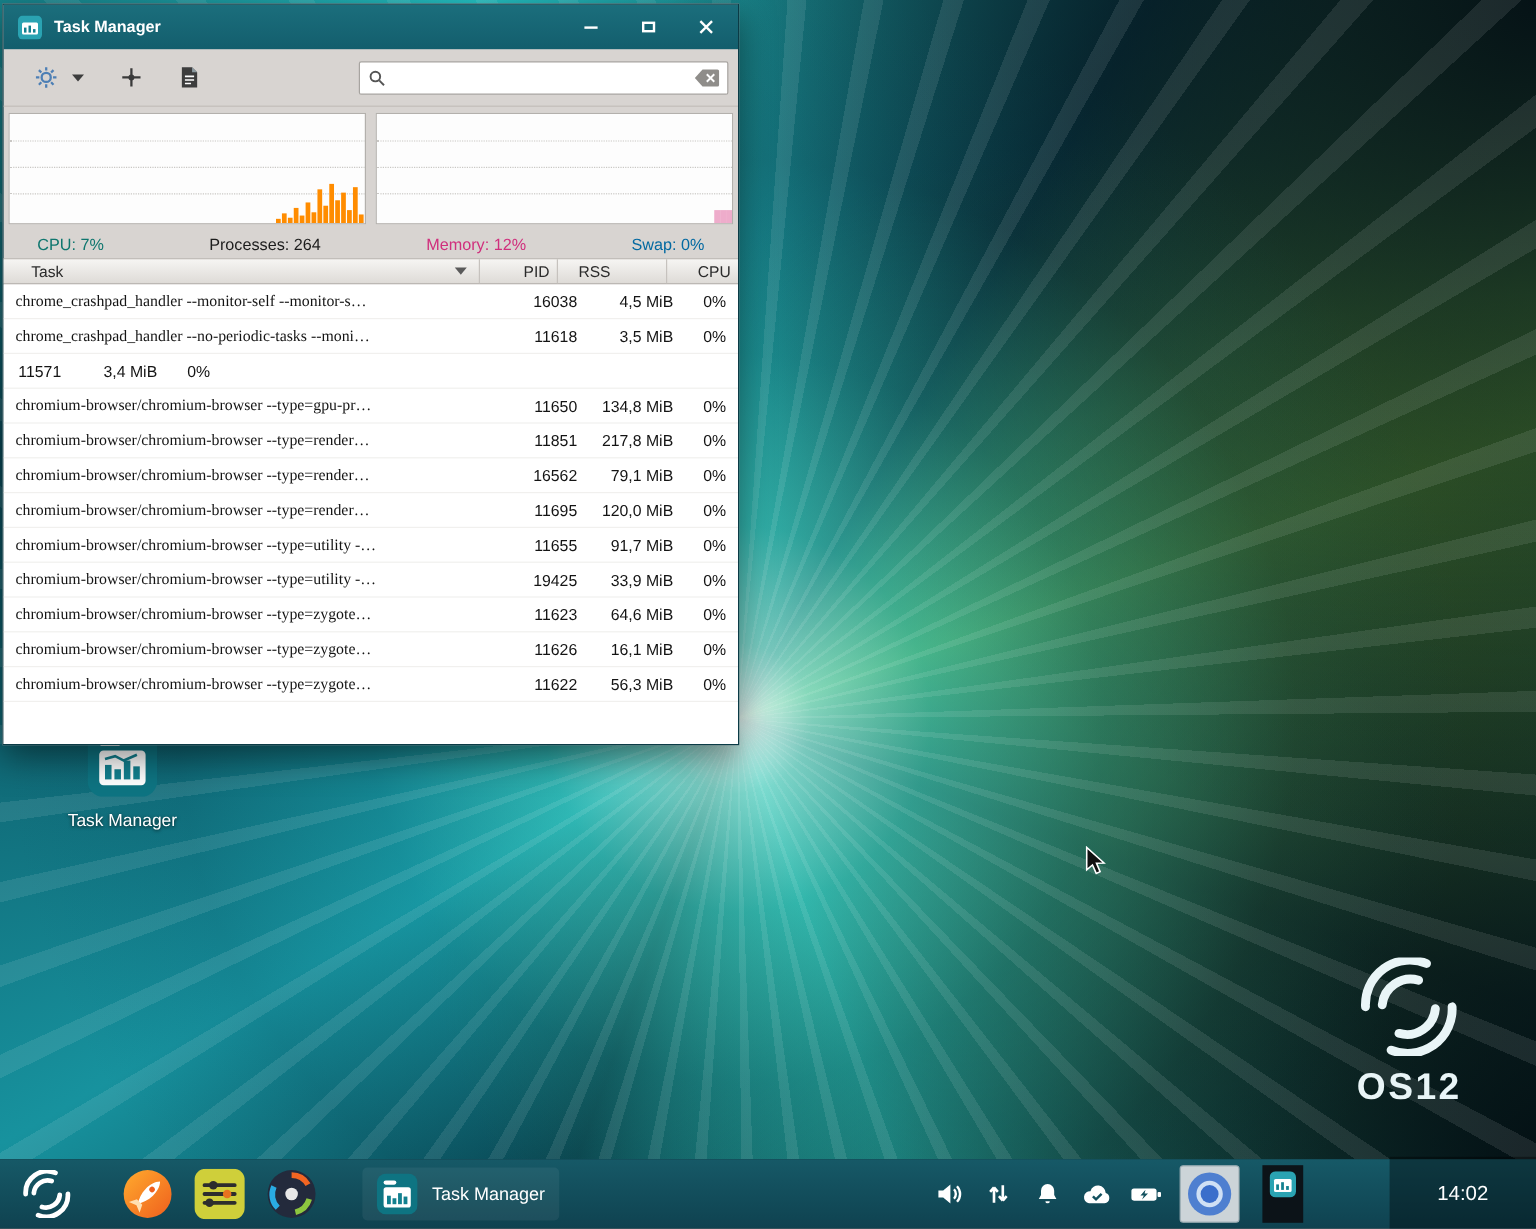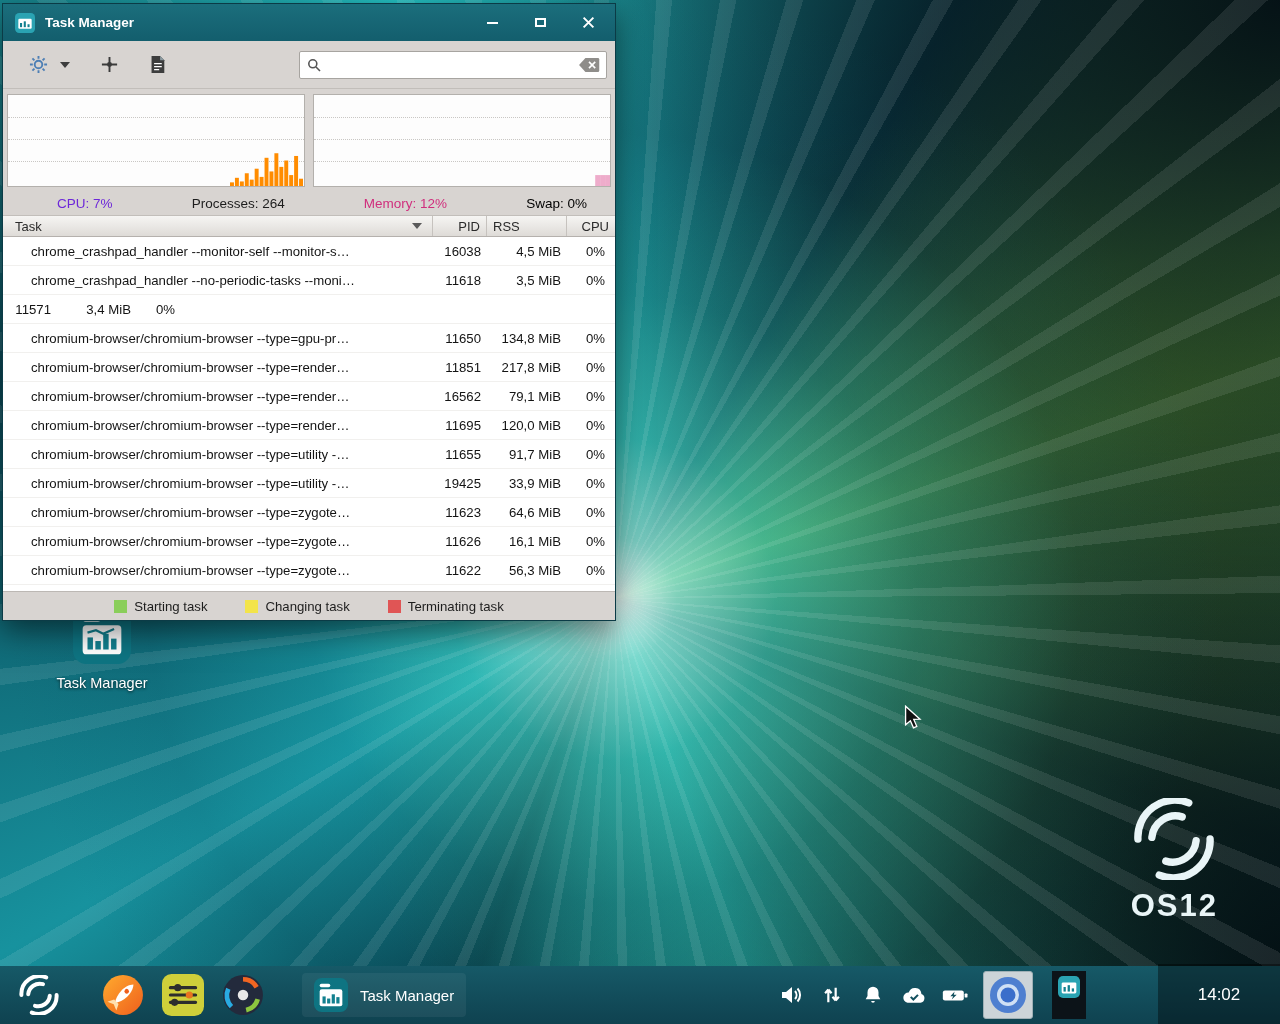--- a/index.html
+++ b/index.html
@@ -49,37 +49,37 @@
   .searchbox { width:308px; height:28px; background:#ffffff; border:1px solid #a7a4a0; border-radius:2px; display:flex; align-items:center; padding:0 6px; }
   .searchbox input { flex:1; border:none; outline:none; font-size:13px; margin:0 6px; background:transparent; font-family:"Liberation Sans",sans-serif; }
 
   .graphs { height:102px; display:flex; gap:8px; padding:5px 4px 4px 4px; }
   .panel { position:relative; flex:1; background:#fdfdfd; border:1px solid #b3b0ac; overflow:hidden; }
   .grid { position:absolute; left:0; right:0; border-top:1px dotted #c9c7c4; height:0; }
   .g1 { top:24%; } .g2 { top:48%; } .g3 { top:72%; }
   .panel svg { position:absolute; inset:0; width:100%; height:100%; }
 
   .statusrow { height:24px; display:flex; align-items:center; padding:0 28px; justify-content:space-between; font-size:13.5px; }
-  .st-cpu { color:#6d28d9;margin-left:26px; }
+  .st-cpu { color:#0f766e; }
   .st-proc { color:#1d1d1d; }
   .st-mem { color:#d02f7d; }
-  .st-swap { color:#000000; }
+  .st-swap { color:#0369a1; }
 
   .thead { height:22px; display:flex; align-items:center; background:linear-gradient(#f6f5f3,#dedbd7); border-top:1px solid #c2beba; border-bottom:1px solid #b5b1ad; font-size:13px; color:#2b2b2b; }
-  .th { display:flex; align-items:center; height:100%; padding:0 6px; border-right:1px solid #c6c2be; cursor:pointer; }
+  .th { display:flex; align-items:center; height:100%; padding:0 6px; border-right:1px solid #c6c2be; cursor:pointer;margin-left:11px; }
   .th-task { flex:1; padding-left:12px; justify-content:space-between; }
   .th-pid { width:54px; justify-content:flex-end; }
   .th-rss { width:80px; justify-content:flex-start; }
   .th-cpu { width:48px; justify-content:flex-end; border-right:none; }
   .sortcaret { width:0; height:0; border-left:5px solid transparent; border-right:5px solid transparent; border-top:6px solid #5a5a5a; margin-right:4px; }
 
   .tbody { flex:1; background:#ffffff; overflow:hidden; }
   .trow { height:29px; display:flex; align-items:center; font-size:13.2px; color:#141414; border-bottom:1px solid #f1f0ee; }
   .cell { padding:0 6px; white-space:nowrap; overflow:hidden; text-overflow:ellipsis; }
-  .c-task { flex:1; padding-left:28px; }
+  .c-task { flex:1; padding-left:10px;font-family:Liberation Serif, serif; }
   .c-pid { width:54px; text-align:right; }
   .c-rss { width:80px; text-align:right; }
   .c-cpu { width:48px; text-align:right; padding-right:10px; }
 
   .legendbar { height:29px; background:#d8d4d1; border-top:1px solid #bcb8b4; display:flex; align-items:center; justify-content:center; gap:38px; font-size:13.2px; color:#1d1d1d; }
   .legend-item { display:flex; align-items:center; }
   .swatch { width:13px; height:13px; margin-right:7px; display:inline-block; }
 
   
   .taskbar { position:absolute; left:0; bottom:0; width:1280px; height:58px;
@@ -322,34 +322,20 @@
           <div class="cell c-cpu">0%</div>
         </div>
         <div class="trow">
           <div class="cell c-task">chromium-browser/chromium-browser --type=zygote…</div>
           <div class="cell c-pid">11622</div>
           <div class="cell c-rss">56,3 MiB</div>
           <div class="cell c-cpu">0%</div>
         </div>
       </div>
 
-    <div class="legendbar">
-      <div class="legend-item">
-        <span class="swatch" style="background: rgb(138, 206, 90);"></span>
-        <span>Starting task</span>
-      </div>
-      <div class="legend-item">
-        <span class="swatch" style="background: rgb(243, 228, 74);"></span>
-        <span>Changing task</span>
-      </div>
-      <div class="legend-item">
-        <span class="swatch" style="background: rgb(224, 85, 85);"></span>
-        <span>Terminating task</span>
-      </div>
-    </div>
   </div>
 
   <div class="taskbar">
     <div class="tb-launcher tb-osbtn">
       <svg width="40" height="40" viewBox="0 0 100 100" fill="none" stroke="#ffffff" stroke-width="10" stroke-linecap="round">
         <path d="M68 6 A45 45 0 0 0 6 50"></path>
         <path d="M60 23 A29 29 0 0 0 23 48"></path>
         <path d="M32 94 A45 45 0 0 0 94 50"></path>
         <path d="M40 77 A29 29 0 0 0 77 52"></path>
       </svg>

